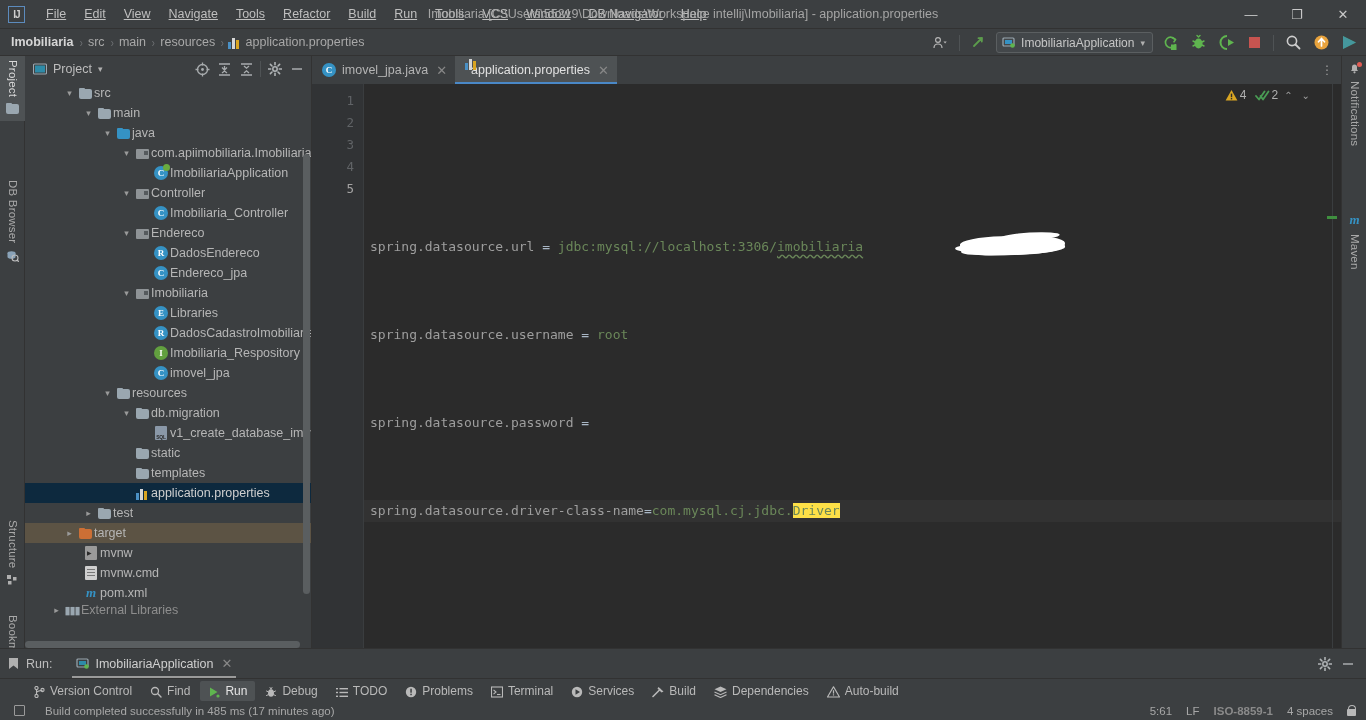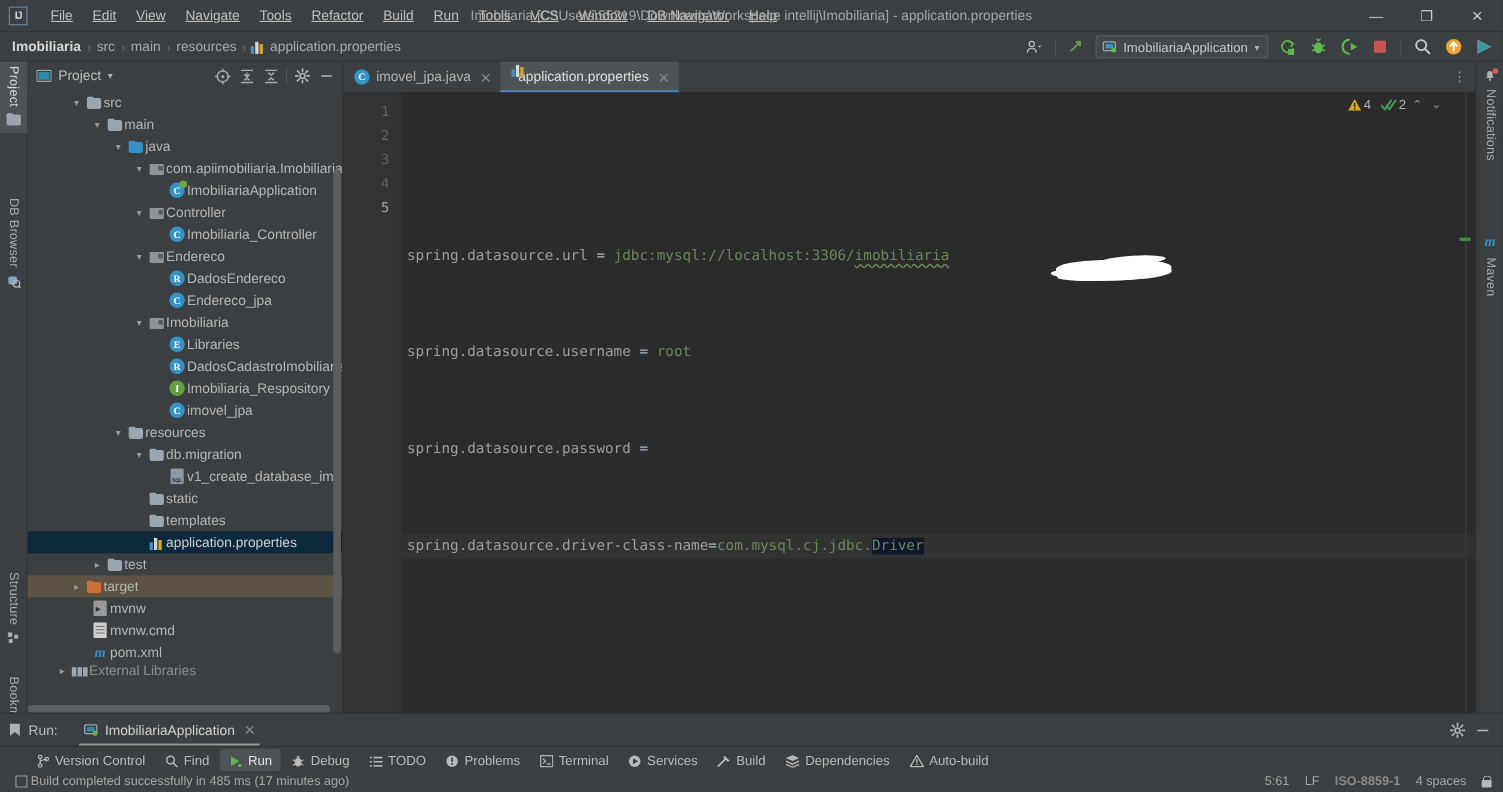--- a/index.html
+++ b/index.html
@@ -249,36 +249,36 @@
   }
   .gutter .ln {
     height: 22px; line-height: 22px; padding-right: 10px; color: #606366;
     font-family: "DejaVu Sans Mono", monospace; font-size: 12.5px;
   }
   .gutter .ln.cur { color: #a4a3a3; }
   .gutter::after {
     content:""; position:absolute; right:0; top:0; bottom:0; width:1px; background:#3a3d3f;
   }
   .code {
-    flex: 1; padding-top: 6px; position: relative;
+    flex: 1; padding-top: 20px; position: relative;
     font-family: "DejaVu Sans Mono", monospace; font-size: 13px;
     line-height: 22px; white-space: pre; overflow: hidden;
   }
   .cline { height: 22px; padding-left: 6px; position: relative; }
   .cline.current { background: #323232; }
   .k { color: #9e9e9e; }
   .v { color: #6a8759; }
   .eq { color: #a9b7c6; }
   .squiggle {
     text-decoration: underline;
     text-decoration-style: wavy;
     text-decoration-color: #6a8759;
     text-underline-offset: 3px;
   }
-  .sel-hl { background: #0f172a; }
+  .sel-hl { background: #fde047; }
   .redaction {
     position: absolute; left: 596px; top: 152px; width: 105px; height: 18px;
     background: #ffffff; border-radius: 40% 45% 50% 40%;
     transform: rotate(-1.5deg);
     box-shadow: 2px 3px 0 -2px #ffffff, -2px 4px 0 -3px #ffffff;
   }
   .redaction::before {
     content:""; position:absolute; left:-5px; top:8px; width:60px; height:9px;
     background:#fff; border-radius:50%; transform: rotate(3deg);
   }
@@ -335,21 +335,21 @@
     white-space: nowrap;
   }
   .bb-item.active { background: #4e5254; color: #e4e4e4; }
 
   
   .status-bar {
     position: absolute; left: 0; top: 702px; width: 1366px; height: 18px;
     background: #3c3f41; display: flex; align-items: center; padding: 0 6px;
     font-size: 11.5px; color: #a7a7a7;
   }
-  .sb-left { display: flex; gap: 3px; padding-left: 8px; }
+  .sb-left { display: flex; gap: 20px; padding-left: 8px; }
   .sb-right { margin-left: auto; display: flex; align-items: center; gap: 14px; padding-right: 4px; }
   .sb-item { cursor: default; white-space: nowrap; }
   .sb-dim { color: #8a8a8a; font-weight: bold; }
   .sb-box {
     width: 11px; height: 11px; border: 1px solid #9a9a9a; border-radius: 1px;
   }
   .lock {
     width: 9px; height: 7px; background: #b8b8b8; position: relative;
     border-radius: 1px; margin-top: 3px;
   }

